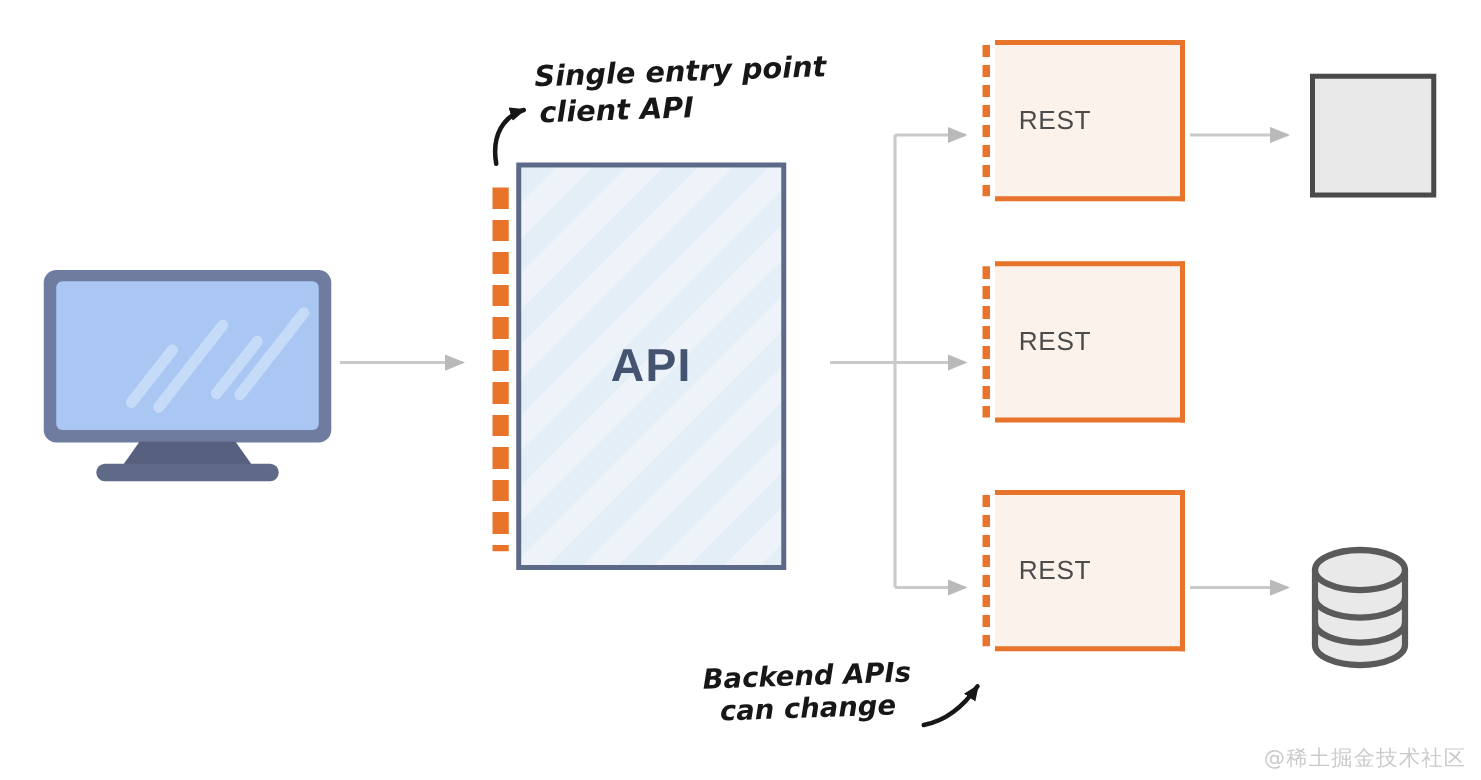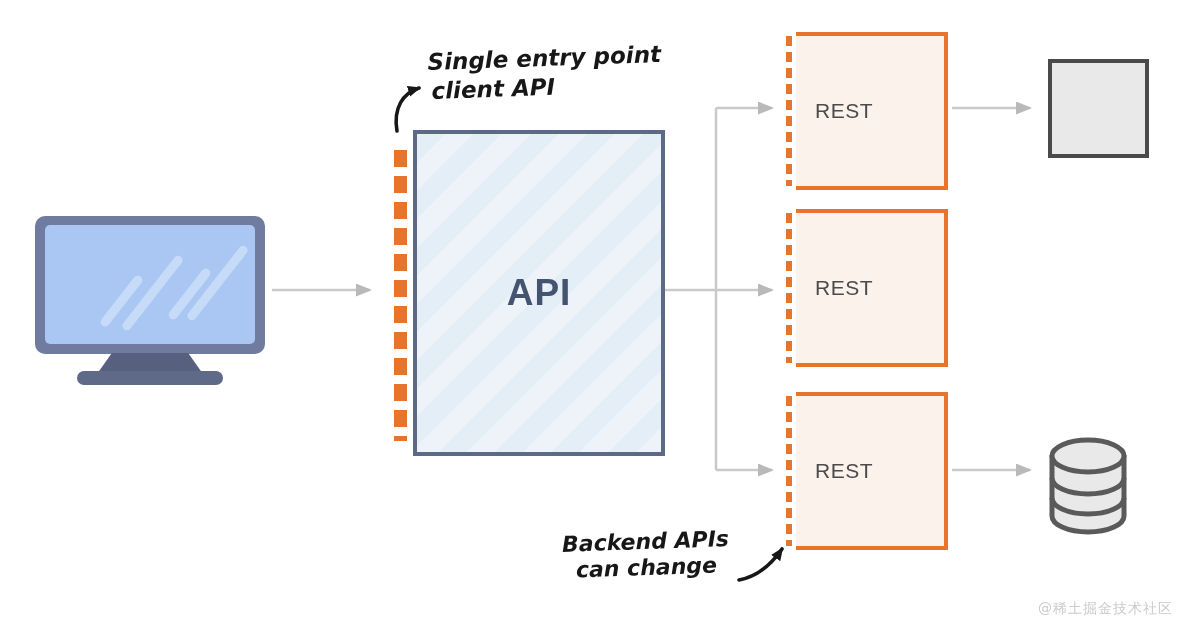--- a/index.html
+++ b/index.html
@@ -31,30 +31,30 @@
   .shine.s4 { left:168px; top:12px; height:92px; }
   .monitor-neck { position:absolute; left:62px; top:137px; width:106px; height:21px;
     background:var(--monitor_stand,#57617F); clip-path:polygon(14% 0,86% 0,100% 100%,0 100%); }
   .monitor-base { position:absolute; left:42px; top:155px; width:146px; height:14px;
     border-radius:8px; background:var(--monitor_base,#5F6A88); }
 
   
   .gw-dash { left:394px; top:150px; width:13px; height:291px; z-index:2;
     background:repeating-linear-gradient(to bottom,
       var(--orange,#E8742C) 0 17px, transparent 17px 26px); }
-  .gateway { left:413px; top:130px; width:252px; height:326px; z-index:2;
+  .gateway { left:413px; top:130px; width:216px; height:326px; z-index:2;
     border:4px solid var(--gateway_border,#5C6A88);
     background:repeating-linear-gradient(135deg,
       var(--gateway_fill,#E4EEF6) 0 20px, var(--gateway_stripe,#EDF3F9) 20px 40px);
     display:flex; flex-direction:column; align-items:center; justify-content:center; }
   .gateway-label { font-size:37px; font-weight:bold; letter-spacing:1px;
     color:var(--gateway_text,#44536F); line-height:1.12; text-align:center; }
 
   
-  .rest { left:796px; width:152px; height:158px; z-index:2;
+  .rest { left:796px; width:152px; height:129px; z-index:2;
     border:4px solid var(--orange,#E8742C); border-left:none;
     background:var(--rest_fill,#FCF2EC); }
   .rest-dash { position:absolute; left:-10px; top:0; width:6px; height:100%;
     background:repeating-linear-gradient(to bottom,
       var(--orange,#E8742C) 0 10px, transparent 10px 16px); }
   .rest-label { position:absolute; left:19px; top:50%; transform:translateY(-50%);
     font-size:21px; letter-spacing:0.5px; color:var(--rest_text,#4B4B4B); }
   #rest-1 { top:32px; }
   #rest-2 { top:209px; }
   #rest-3 { top:392px; }
@@ -70,21 +70,21 @@
   
   .hand { font-family:"DejaVu Sans", sans-serif; font-style:italic; font-weight:600;
     color:var(--ink,#171717); }
   .note-entry { left:428px; top:44px; z-index:3; transform:rotate(-2deg);
     font-size:23px; line-height:1.25; }
   .note-entry .l2 { margin-left:3px; }
   .note-backend { left:556px; top:529px; width:180px; z-index:3; transform:rotate(-2deg);
     font-size:22px; line-height:1.2; text-align:center; }
 
   
-  .watermark { right:12px; bottom:6px; z-index:3; font-size:14px; letter-spacing:1px;
+  .watermark { right:12px; bottom:6px; z-index:3; font-size:17px; letter-spacing:1px;
     color:var(--watermark_gray,#CBCBCB);
     font-family:"DejaVu Sans","Liberation Sans",sans-serif; }
 </style>
 </head>
 <body>
 
 <div id="canvas">
 
   <svg class="wires" width="1185" height="624" viewBox="0 0 1185 624">
     <defs>

